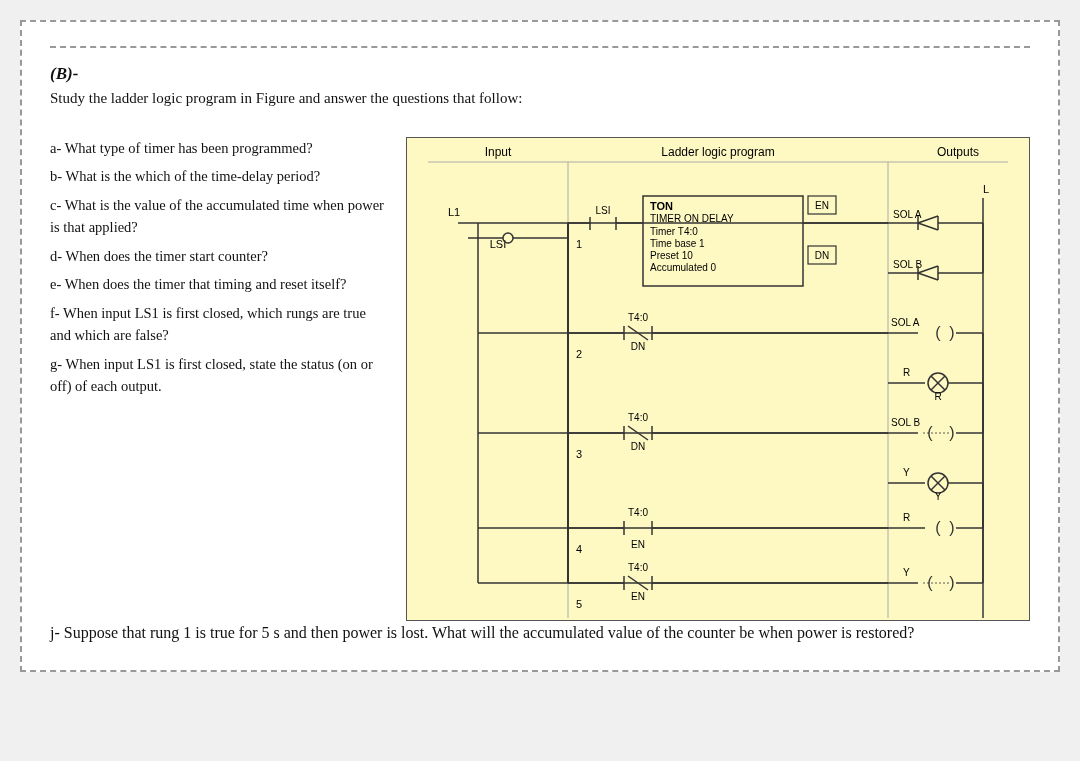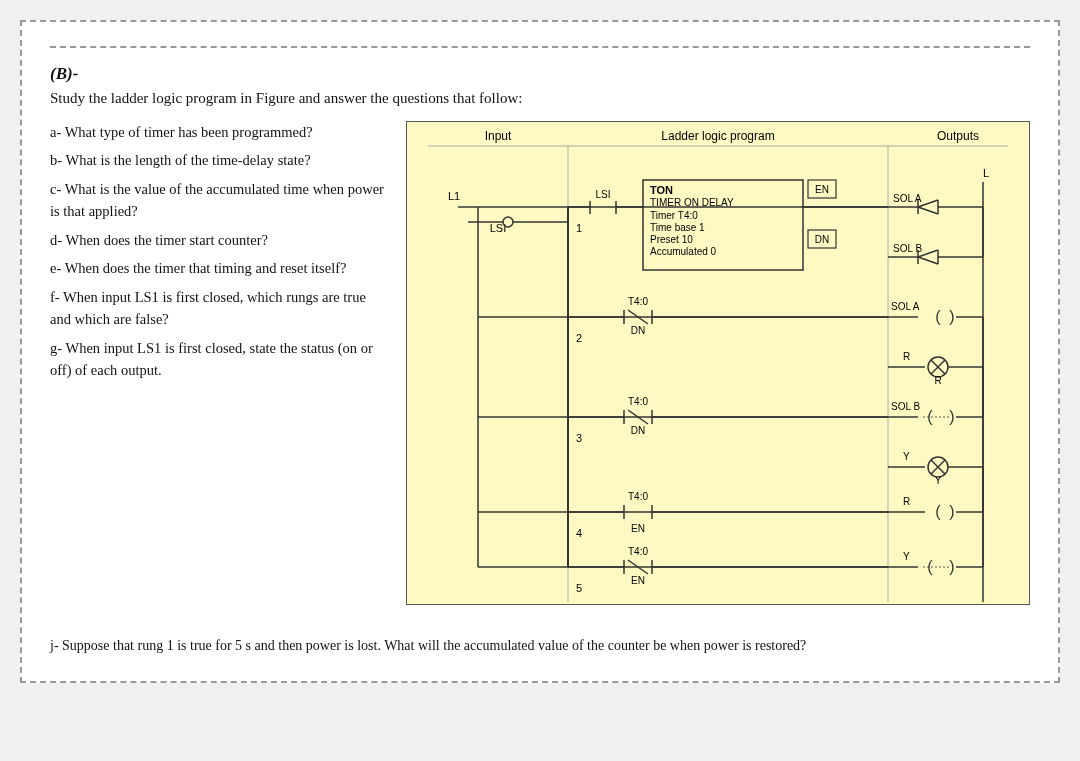--- a/index.html
+++ b/index.html
@@ -19,21 +19,21 @@
       position: relative;
     }
     .section-title {
       font-style: italic;
       font-weight: bold;
       font-size: 17px;
       margin-bottom: 6px;
     }
     .study-text {
       font-size: 15px;
-      margin-bottom: 14px;
+      margin-bottom: 30px;
     }
     .main-content {
       display: flex;
       gap: 16px;
       align-items: flex-start;
     }
     .questions {
       flex: 0 0 340px;
       font-size: 14.5px;
       line-height: 1.55;
@@ -52,22 +52,22 @@
     }
 
     
     .diagram-svg {
       width: 100%;
       height: 480px;
     }
 
     
     .bottom-question {
-      margin-top: 30px;
-      font-size: 14px;
+      margin-top: 0;
+      font-size: 16px;
       line-height: 1.55;
     }
 
     
     .top-border {
       border-top: 2px dashed #999;
       margin-bottom: 16px;
     }
   </style>
 </head>
@@ -76,21 +76,21 @@
 <div class="page">
   <div class="top-border"></div>
 
   <div class="section-title">(B)-</div>
   <div class="study-text">Study the ladder logic program in Figure and answer the questions that follow:</div>
 
   <div class="main-content">
 
     <div class="questions">
       <p><span>a-  What type of timer has been programmed?</span></p>
-      <p><span>b-  What is the length of the time-delay state?</span></p>
+      <p><span>b-  What is the which of the time-delay period?</span></p>
       <p><span>c-  What is the value of the accumulated time when power is that applied?</span></p>
       <p><span>d-  When does the timer start counter?</span></p>
       <p><span>e-  When does the timer that timing and reset itself?</span></p>
       <p><span>f-   When input LS1 is first closed, which rungs are true and which are false?</span></p>
       <p><span>g-  When input LS1 is first closed, state the status (on or off) of each output.</span></p>
     </div>
 
     <div class="ladder-diagram">
       <svg class="diagram-svg" viewBox="0 0 580 480" xmlns="http://www.w3.org/2000/svg">
 

